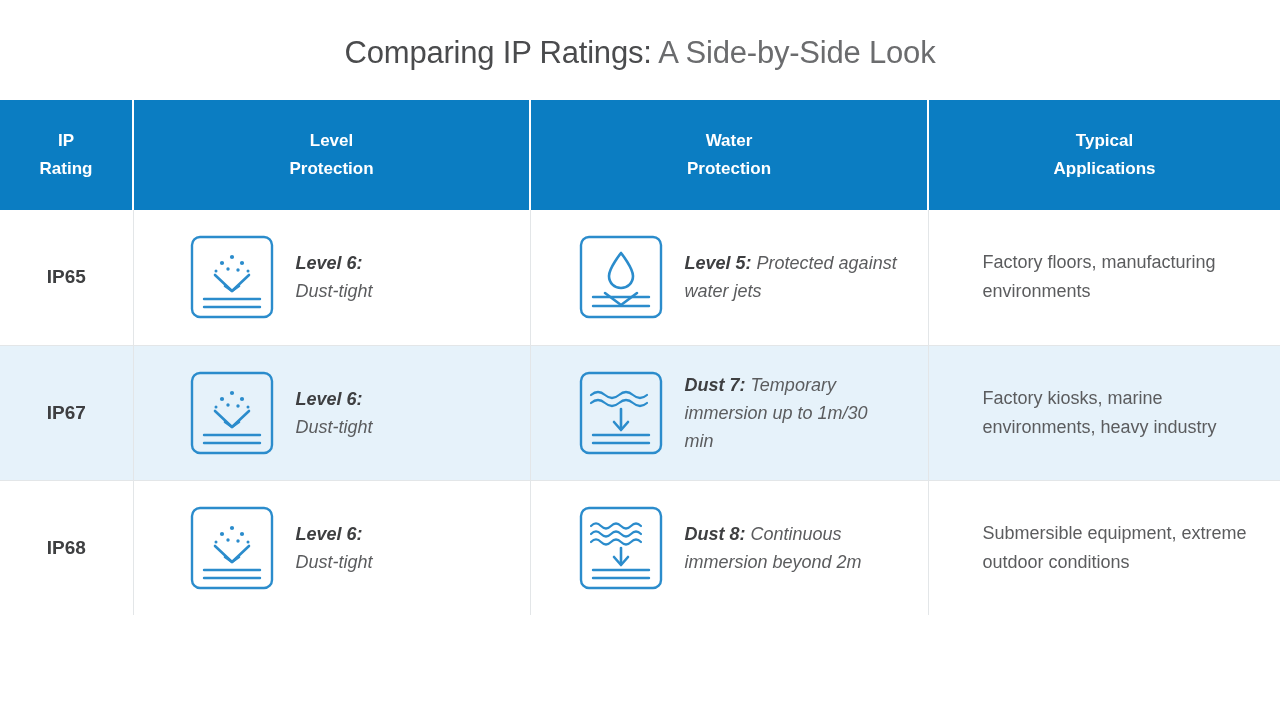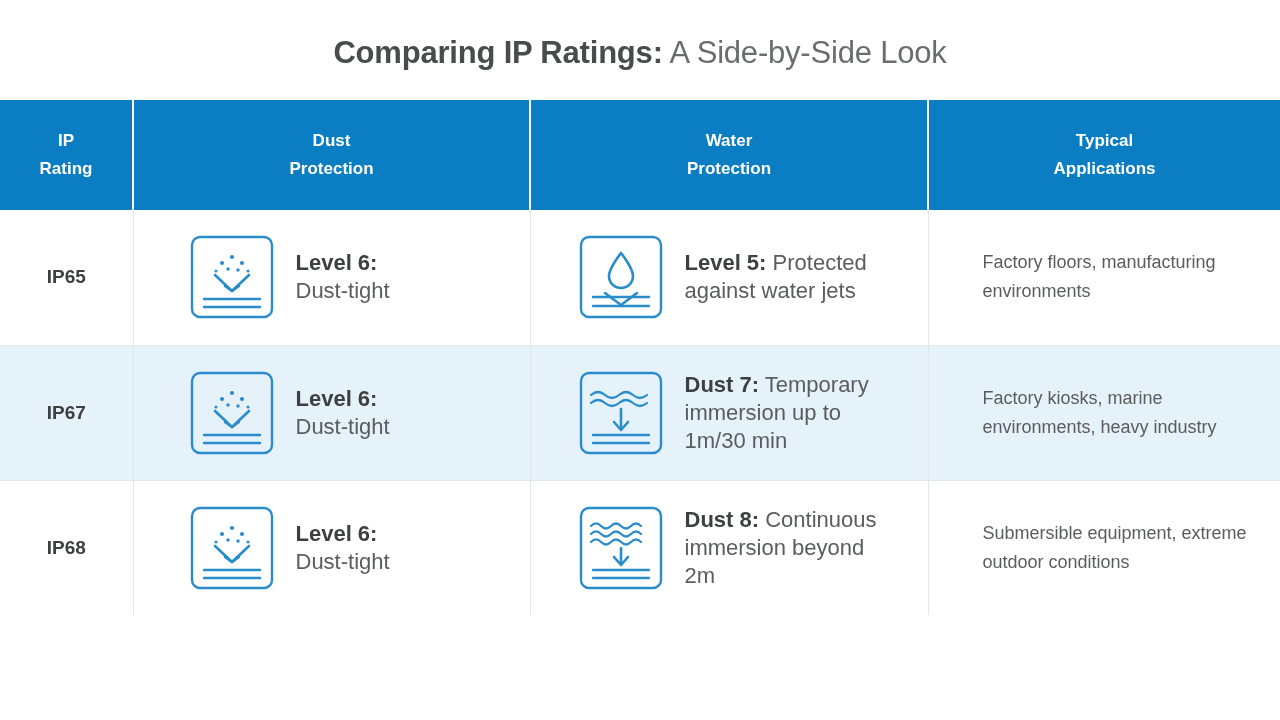--- a/index.html
+++ b/index.html
@@ -29,21 +29,21 @@
     padding-top: 6px;
     box-sizing: border-box;
   }
   .title {
     font-size: 31px;
     color: #58595b;
     letter-spacing: -0.2px;
     white-space: nowrap;
   }
   .title .bold {
-    font-weight: bold;
+    font-weight: normal;
     color: #4a4b4d;
   }
   .title .light {
     font-weight: normal;
     color: #6b6c6e;
   }
 
   
   .table {
     width: 1280px;
@@ -102,23 +102,24 @@
   .cell-water .cell-inner { padding-left: 46px; }
 
   .icon-box {
     flex: 0 0 auto;
     width: 88px;
     height: 88px;
   }
   .icon-box svg { display: block; }
 
   .level-text {
-    font-size: 22px;
+    font-size: 18px;
     line-height: 28px;
     color: #5b5c5e;
+    font-style: italic;
   }
   .level-text .lvl {
     font-weight: bold;
     color: #3e3f41;
   }
 
   td.cell-apps {
     font-size: 18px;
     line-height: 29px;
     color: #5b5c5e;
@@ -143,21 +144,21 @@
       <col class="col-water">
       <col class="col-apps">
     </colgroup>
     <thead>
       <tr>
         <th>
           <span>IP</span><br>
           <span>Rating</span>
         </th>
         <th>
-          <span>Dust</span><br>
+          <span>Level</span><br>
           <span>Protection</span>
         </th>
         <th>
           <span>Water</span><br>
           <span>Protection</span>
         </th>
         <th>
           <span>Typical</span><br>
           <span>Applications</span>
         </th>

